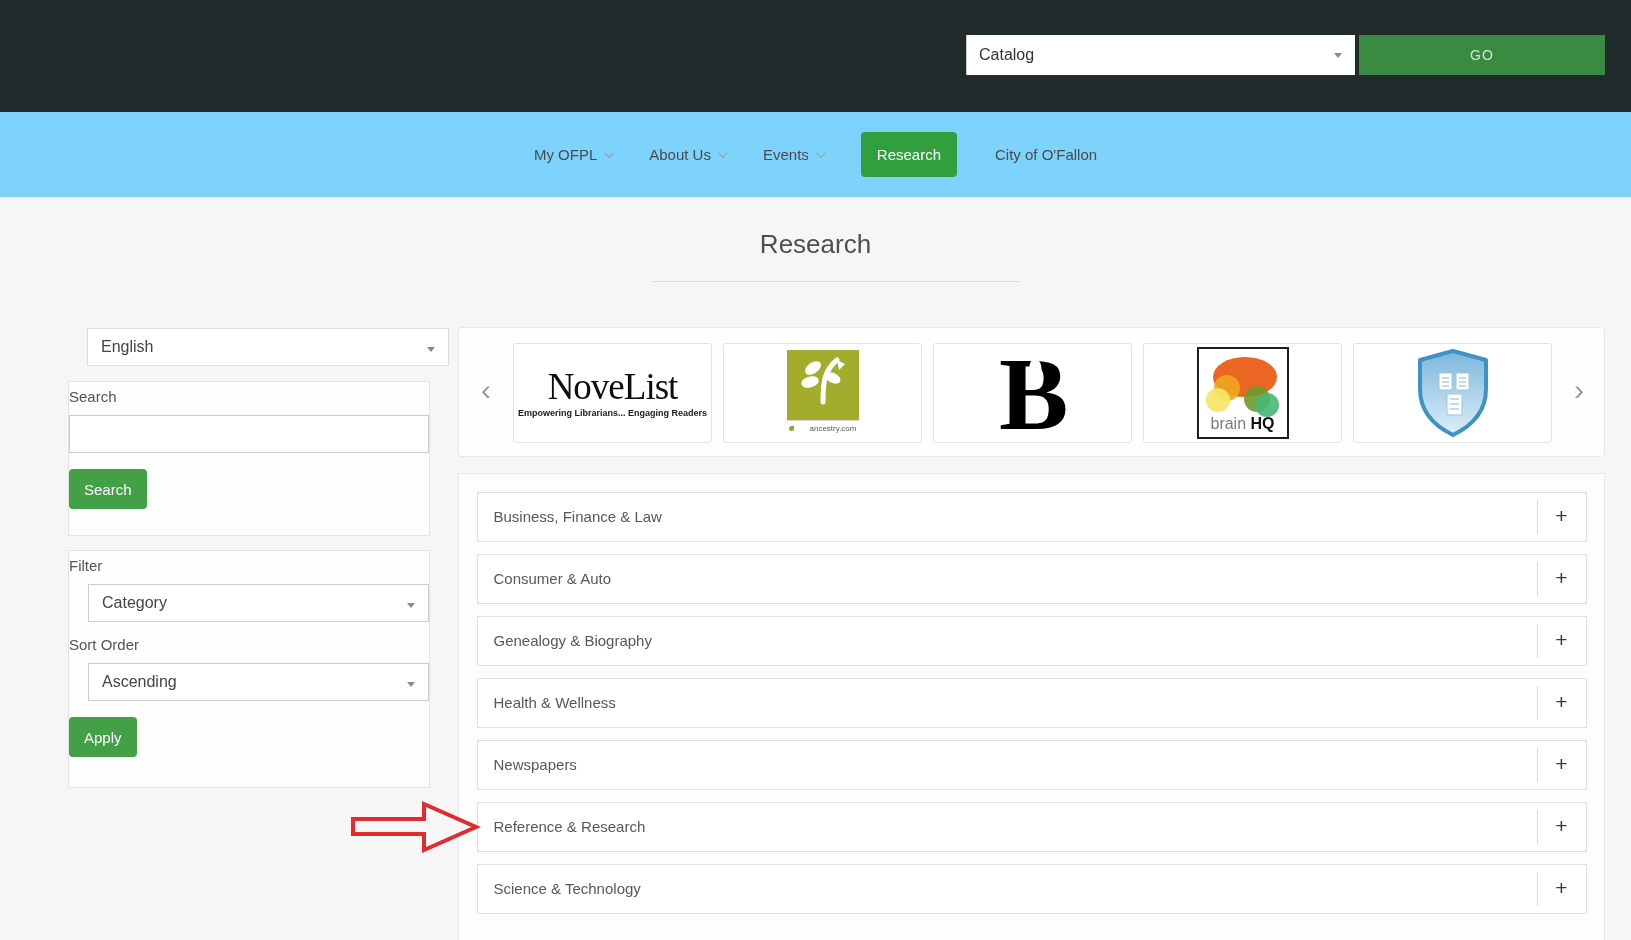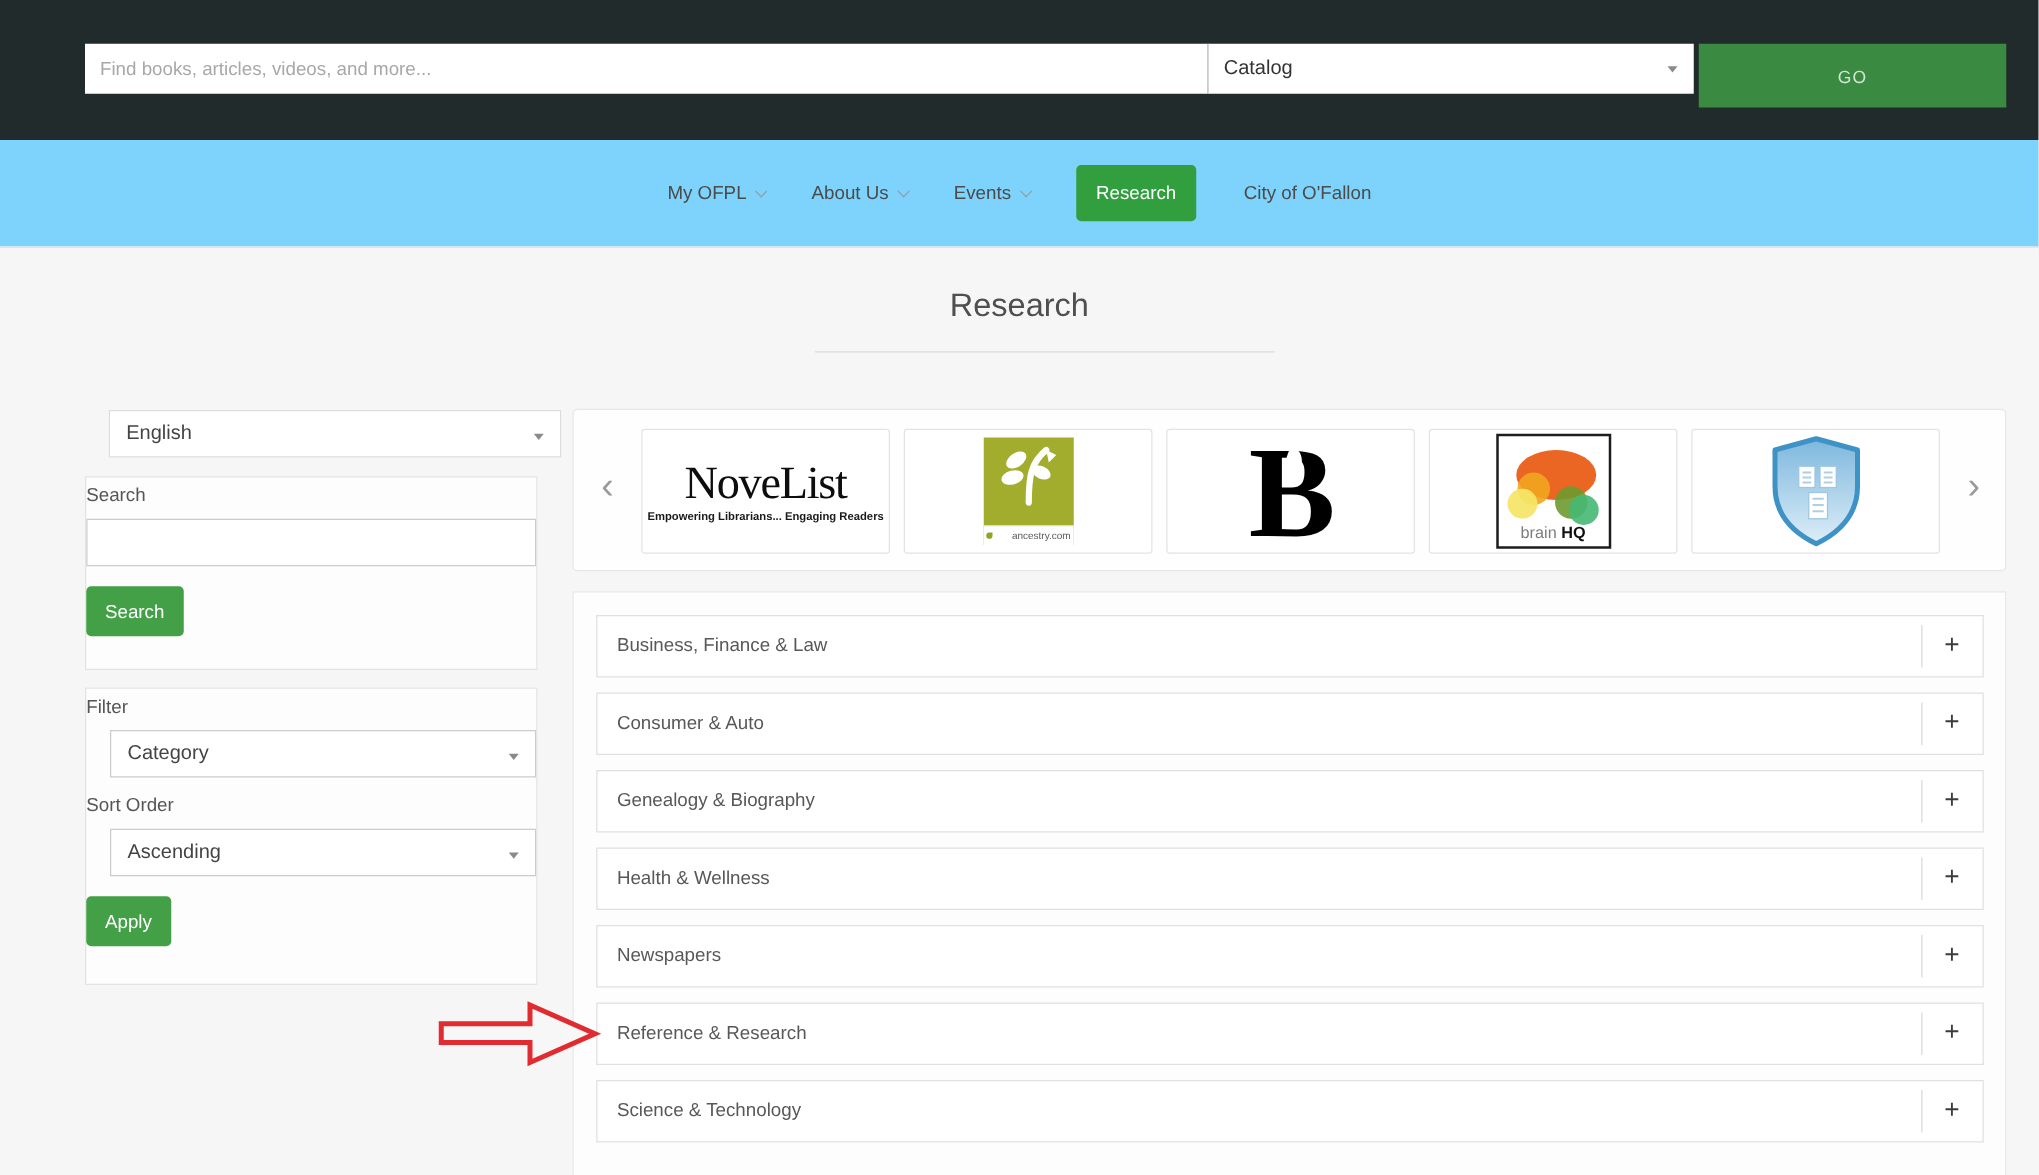--- a/index.html
+++ b/index.html
@@ -12,21 +12,21 @@
   .topsearch { position:absolute; left:68px; top:35px; width:898px; height:40px;
                border:0; background:#fff; padding:0 12px; font-size:15px; color:#333;
                font-family:"Liberation Sans",sans-serif; outline:none; }
   .topsearch::placeholder { color:#a8a8a8; }
   .topselect { position:absolute; left:966px; top:35px; width:389px; height:40px;
                background:#fff; border-left:1px solid #c9c9c9; font-size:16px; color:#333;
                line-height:40px; padding-left:12px; cursor:pointer; }
   .caret { position:absolute; right:13px; top:18px; width:0; height:0;
            border-left:4.5px solid transparent; border-right:4.5px solid transparent;
            border-top:5.5px solid #8a8a8a; }
-  .gobtn { position:absolute; left:1359px; top:35px; width:246px; height:51px;
+  .gobtn { position:absolute; left:1359px; top:35px; width:246px; height:40px;
            background:#3a8a42; border:0; color:#d2e4d2; font-size:14px; letter-spacing:1px;
            font-family:"Liberation Sans",sans-serif; cursor:pointer; }
 
   
   .nav { position:absolute; left:0; top:112px; width:100%; height:86px; background:#7dd3fc;
          border-bottom:1px solid #ededed; display:flex; align-items:center;
          justify-content:center; gap:38px; }
   .nav-item { font-size:15px; color:#4b4b4b; cursor:pointer; display:flex; align-items:center; gap:7px; }
   .nav-chev { width:7px; height:7px; border-right:1.5px solid #9a9a9a; border-bottom:1.5px solid #9a9a9a;
               transform:rotate(45deg) translateY(-2px); }
@@ -71,21 +71,21 @@
   .anc-box { width:72px; height:86px; background:#a2ad2e; position:relative;
              display:flex; align-items:flex-start; justify-content:center; }
   .anc-strip { position:absolute; left:0; bottom:0; width:100%; height:16px; background:#fff;
                border-top:1px solid #d8d8d8; display:flex; align-items:center; justify-content:center;
                gap:16px; font-size:8px; color:#5a5a5a; }
   .anc-dot { width:5px; height:5px; border-radius:50% 0 50% 50%; background:#8fa32a; }
   .bio-b { position:relative; width:80px; height:96px; }
   .brainhq { width:92px; height:92px; border:2px solid #1c1c1c; background:#fff;
              display:flex; flex-direction:column; align-items:center; justify-content:flex-end;
              padding-bottom:4px; }
-  .bhq-text { font-size:13px; margin-top:-2px; }
+  .bhq-text { font-size:16px; margin-top:-2px; }
   .bhq-gray { color:#7d7d7d; } .bhq-bold { color:#0f0f0f; font-weight:bold; }
 
   
   .acc-panel { position:absolute; left:458px; top:473px; width:1147px; height:500px;
                background:#fdfdfd; border:1px solid #e7e7e7; }
   .acc-row { position:relative; margin:0 auto 12px auto; width:1110px; height:50px;
              background:#fff; border:1px solid #e0e0e0; cursor:pointer; }
   .acc-row:first-child { margin-top:18px; }
   .acc-label { line-height:48px; padding-left:16px; font-size:15px; color:#58585a; }
   .acc-plus { position:absolute; right:0; top:0; width:48px; height:100%; text-align:center;
@@ -93,21 +93,20 @@
   .acc-div { position:absolute; right:48px; top:7px; bottom:7px; width:1px; background:#d9d9d9; }
 
   .arrow-svg { position:absolute; left:348px; top:799px; z-index:5; }
 </style>
 </head>
 <body>
 
 <div class="screen">
 
   <header class="topbar">
-    <input class="topsearch" placeholder="Find books, articles, videos, and more..." style="">
     <div class="topselect">
       <span>Catalog</span>
       <span class="caret"></span>
     </div>
     <button class="gobtn">GO</button>
   </header>
 
   <nav class="nav">
     <div class="nav-item">
       <span>My OFPL</span>

